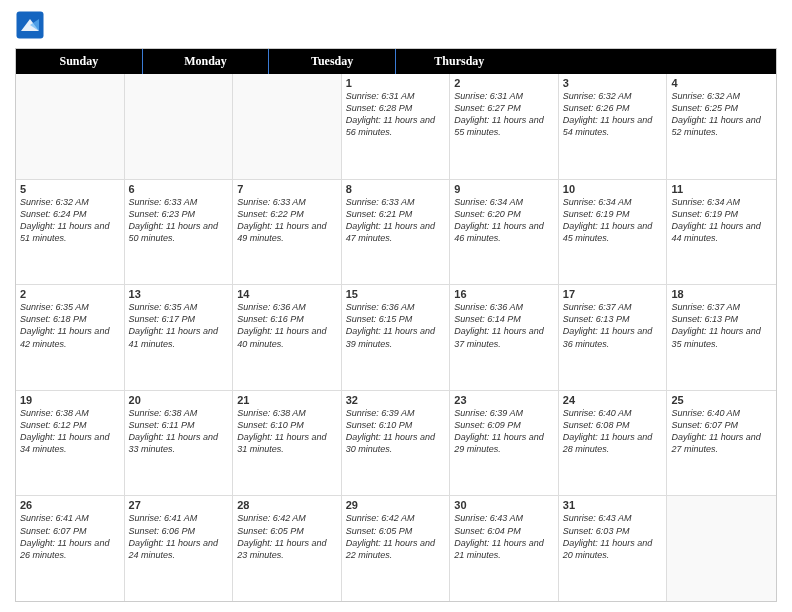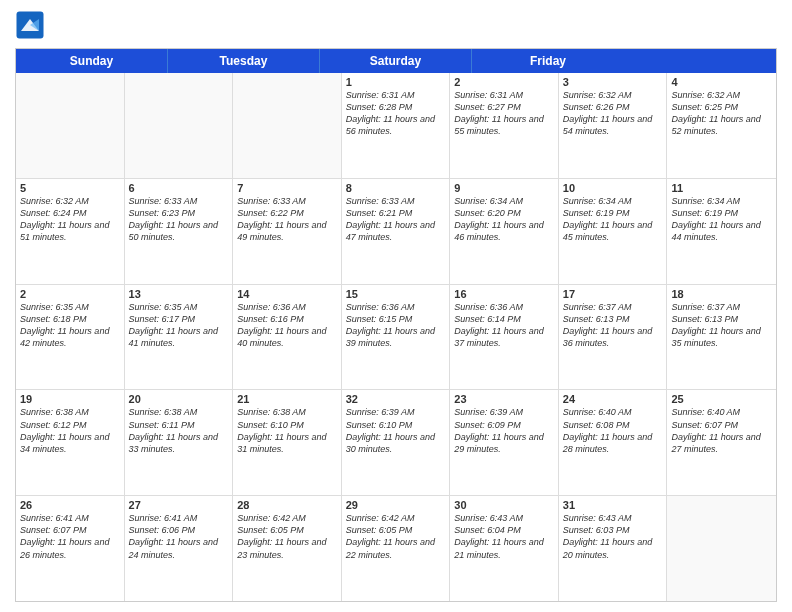--- a/index.html
+++ b/index.html
@@ -53,22 +53,23 @@
       color: #555;
     }
     .calendar {
       flex: 1;
       display: flex;
       flex-direction: column;
       border: 1px solid #ccc;
     }
     .cal-header-row {
       display: grid;
-      grid-template-columns: repeat(5, 1fr);
-      background: #1d4ed8;
+      grid-template-columns: repeat(6, 1fr);
+      background: #000000;
+      font-family: Liberation Serif, serif;
     }
     .cal-header-cell {
       color: #fff;
       font-size: 12px;
       font-weight: bold;
       text-align: center;
       padding: 5px 2px;
       border-right: 1px solid #3a7bd5;
     }
     .cal-header-cell:last-child { border-right: none; }
@@ -125,23 +126,23 @@
     </div>
     <div class="title-block">
       <div class="month-title"></div>
       <div class="location"></div>
     </div>
   </div>
 
   <div class="calendar">
     <div class="cal-header-row">
     <div class="cal-header-cell">Sunday</div>
+        <div class="cal-header-cell">Monday</div>
         <div class="cal-header-cell">Tuesday</div>
-        <div class="cal-header-cell">Saturday</div>
-        <div class="cal-header-cell">Friday</div>
+        <div class="cal-header-cell">Thursday</div>
       </div>
     <div class="cal-body">
     <div class="cal-row">
           <div class="cal-cell empty"></div>
           <div class="cal-cell empty"></div>
           <div class="cal-cell empty"></div>
           <div class="cal-cell">
             <div class="day-number">1</div>
             <div class="cell-text">Sunrise: 6:31 AM<br>Sunset: 6:28 PM<br>Daylight: 11 hours and 56 minutes.</div>
           </div>

